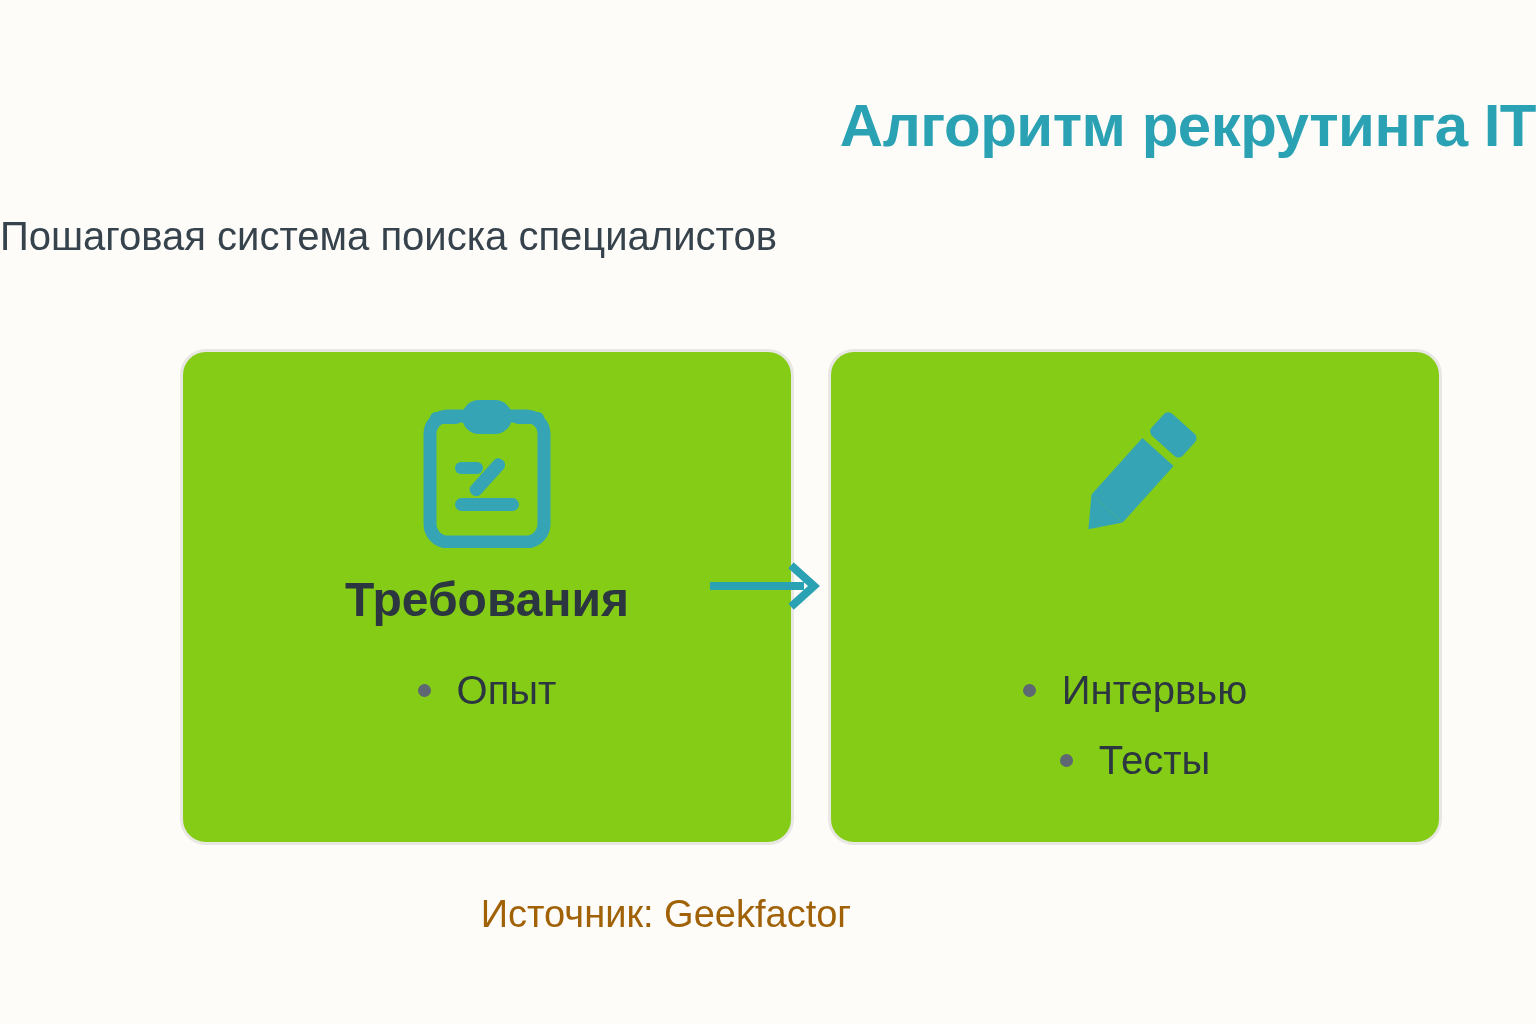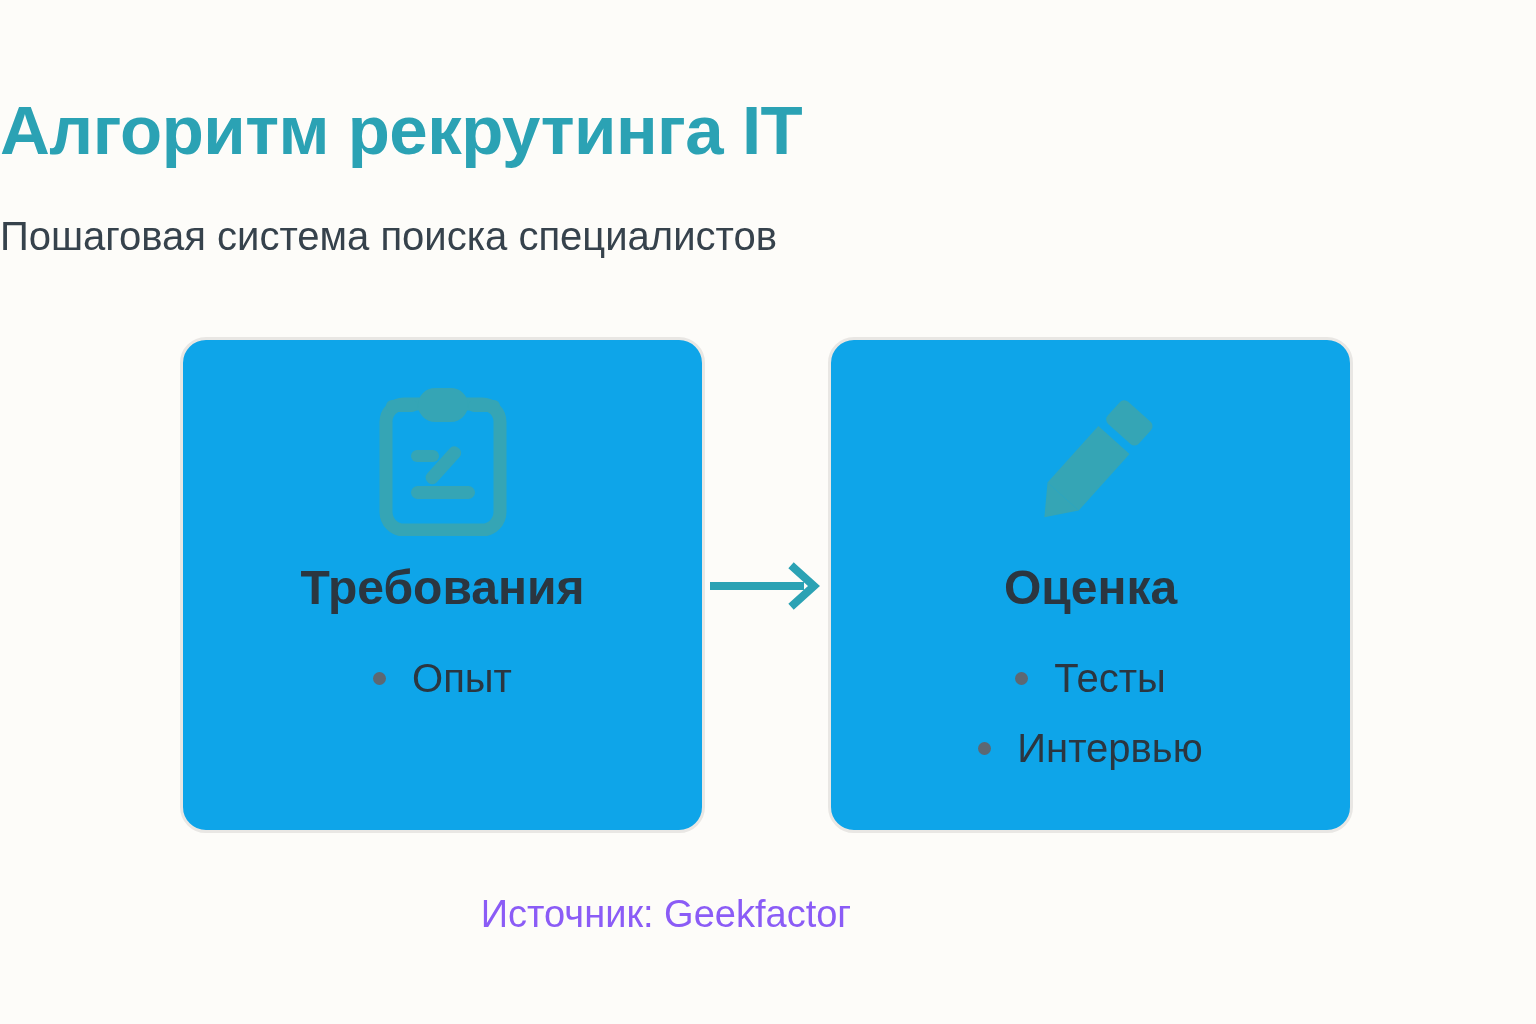--- a/index.html
+++ b/index.html
@@ -15,22 +15,22 @@
     overflow: hidden;
     position: relative;
   }
 
   
   #infographic-title {
     position: absolute;
     left: 0;
     top: 96px;
     width: 1536px;
-    text-align: left;
-    font-size: 69px;
+    text-align: right;
+    font-size: 60px;
     font-weight: bold;
     letter-spacing: -0.5px;
     color: #2ba2b4;
     line-height: 1;
     white-space: nowrap;
   }
   #infographic-subtitle {
     position: absolute;
     left: 0;
     top: 212px;
@@ -39,25 +39,25 @@
     font-size: 40px;
     font-weight: normal;
     color: #36424c;
     line-height: 1.2;
     white-space: nowrap;
   }
 
   
   .step-card {
     position: absolute;
-    top: 337px;
-    width: 525px;
+    top: 349px;
+    width: 614px;
     height: 496px;
     box-sizing: border-box;
-    background: #0ea5e9;
+    background: #84cc16;
     border: 3px solid #e9e7e4;
     border-radius: 26px;
   }
   #step-card-1 { left: 180px; }
   #step-card-2 { left: 828px; }
 
   .card-icon {
     position: absolute;
     left: 0;
     top: 36px;
@@ -119,21 +119,21 @@
   }
 
   
   #source-note {
     position: absolute;
     left: 0;
     top: 893px;
     width: 1332px;
     text-align: center;
     font-size: 38px;
-    color: #8b5cf6;
+    color: #a16207;
     white-space: nowrap;
   }
 </style>
 </head>
 <body>
 
 <div id="infographic-title">Алгоритм рекрутинга IT</div>
 
 <div id="infographic-subtitle">Пошаговая система поиска специалистов</div>
 
@@ -181,27 +181,26 @@
 
         <rect x="62" y="6" width="42" height="30" rx="6" fill="#35a5b5"></rect>
 
         <rect x="62" y="44" width="42" height="76" fill="#35a5b5"></rect>
 
         <polygon points="62,120 104,120 83,148" fill="#35a5b5"></polygon>
       </g>
     </svg>
   </div>
 
-  <div class="card-heading">Оценка</div>
 
   <div class="card-bullets">
+    <div class="bullet-row">
+      <span class="bullet-dot"></span>
+      <span class="bullet-label">Интервью</span>
+    </div>
     <div class="bullet-row">
       <span class="bullet-dot"></span>
       <span class="bullet-label">Тесты</span>
     </div>
-    <div class="bullet-row">
-      <span class="bullet-dot"></span>
-      <span class="bullet-label">Интервью</span>
-    </div>
   </div>
 </div>
 
 <div id="source-note">Источник: Geekfactoг</div>
 
 </body></html>

